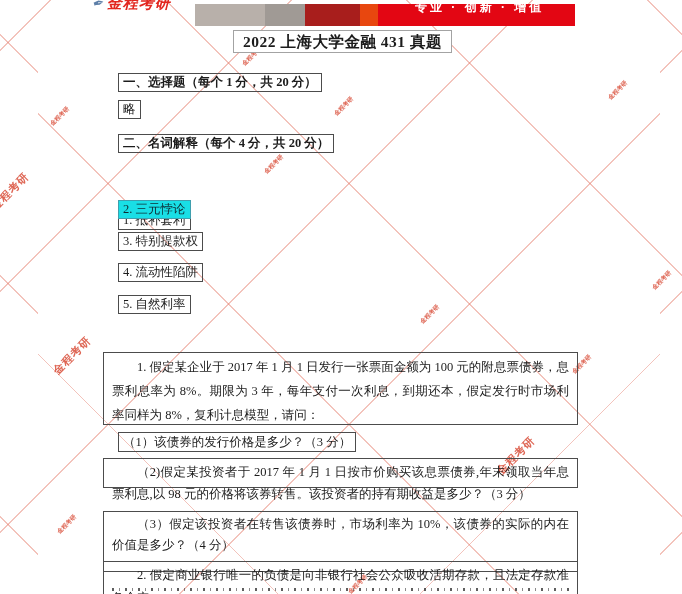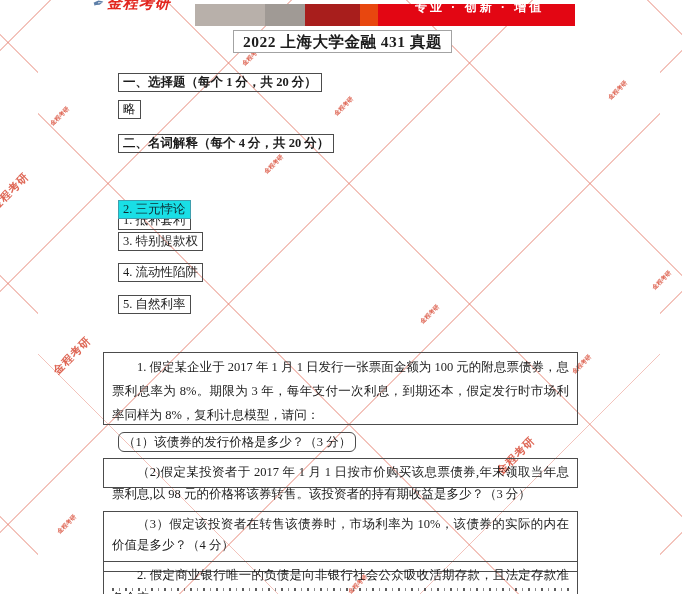--- a/index.html
+++ b/index.html
@@ -125,21 +125,21 @@
   <div class="box bold" style="left:118px;top:134px;">二、名词解释（每个 4 分，共 20 分）</div>
   <div class="box" style="left:118px;top:167px;margin-top:44px;">1. 抵补套利</div>
   <div class="box hl" style="left:118px;top:200px;">2. 三元悖论</div>
   <div class="box" style="left:118px;top:232px;">3. 特别提款权</div>
   <div class="box" style="left:118px;top:263px;">4. 流动性陷阱</div>
   <div class="box" style="left:118px;top:295px;">5. 自然利率</div>
 
 
   <div class="para indent" style="top:352px;height:73px;">1. 假定某企业于 2017 年 1 月 1 日发行一张票面金额为 100 元的附息票债券，息票利息率为 8%。期限为 3 年，每年支付一次利息，到期还本，假定发行时市场利率同样为 8%，复利计息模型，请问：</div>
 
-  <div class="box" style="left:118px;top:432px;line-height:16px;border-radius:6px;">（1）该债券的发行价格是多少？（3 分）</div>
+  <div class="box" style="left:118px;top:432px;line-height:16px;">（1）该债券的发行价格是多少？（3 分）</div>
 
   <div class="para indent" style="top:458px;height:30px;line-height:22px;">（2)假定某投资者于 2017 年 1 月 1 日按市价购买该息票债券,年末领取当年息票利息,以 98 元的价格将该券转售。该投资者的持有期收益是多少？（3 分）</div>
 
   <div class="para indent" style="top:511px;height:61px;line-height:21px;">（3）假定该投资者在转售该债券时，市场利率为 10%，该债券的实际的内在价值是多少？（4 分）</div>
 
   <div class="para indent" style="top:561px;height:40px;line-height:23px;">2. 假定商业银行唯一的负债是向非银行社会公众吸收活期存款，且法定存款准备金率</div>
 
   <div class="clipped-line"></div>
 
 </div>

